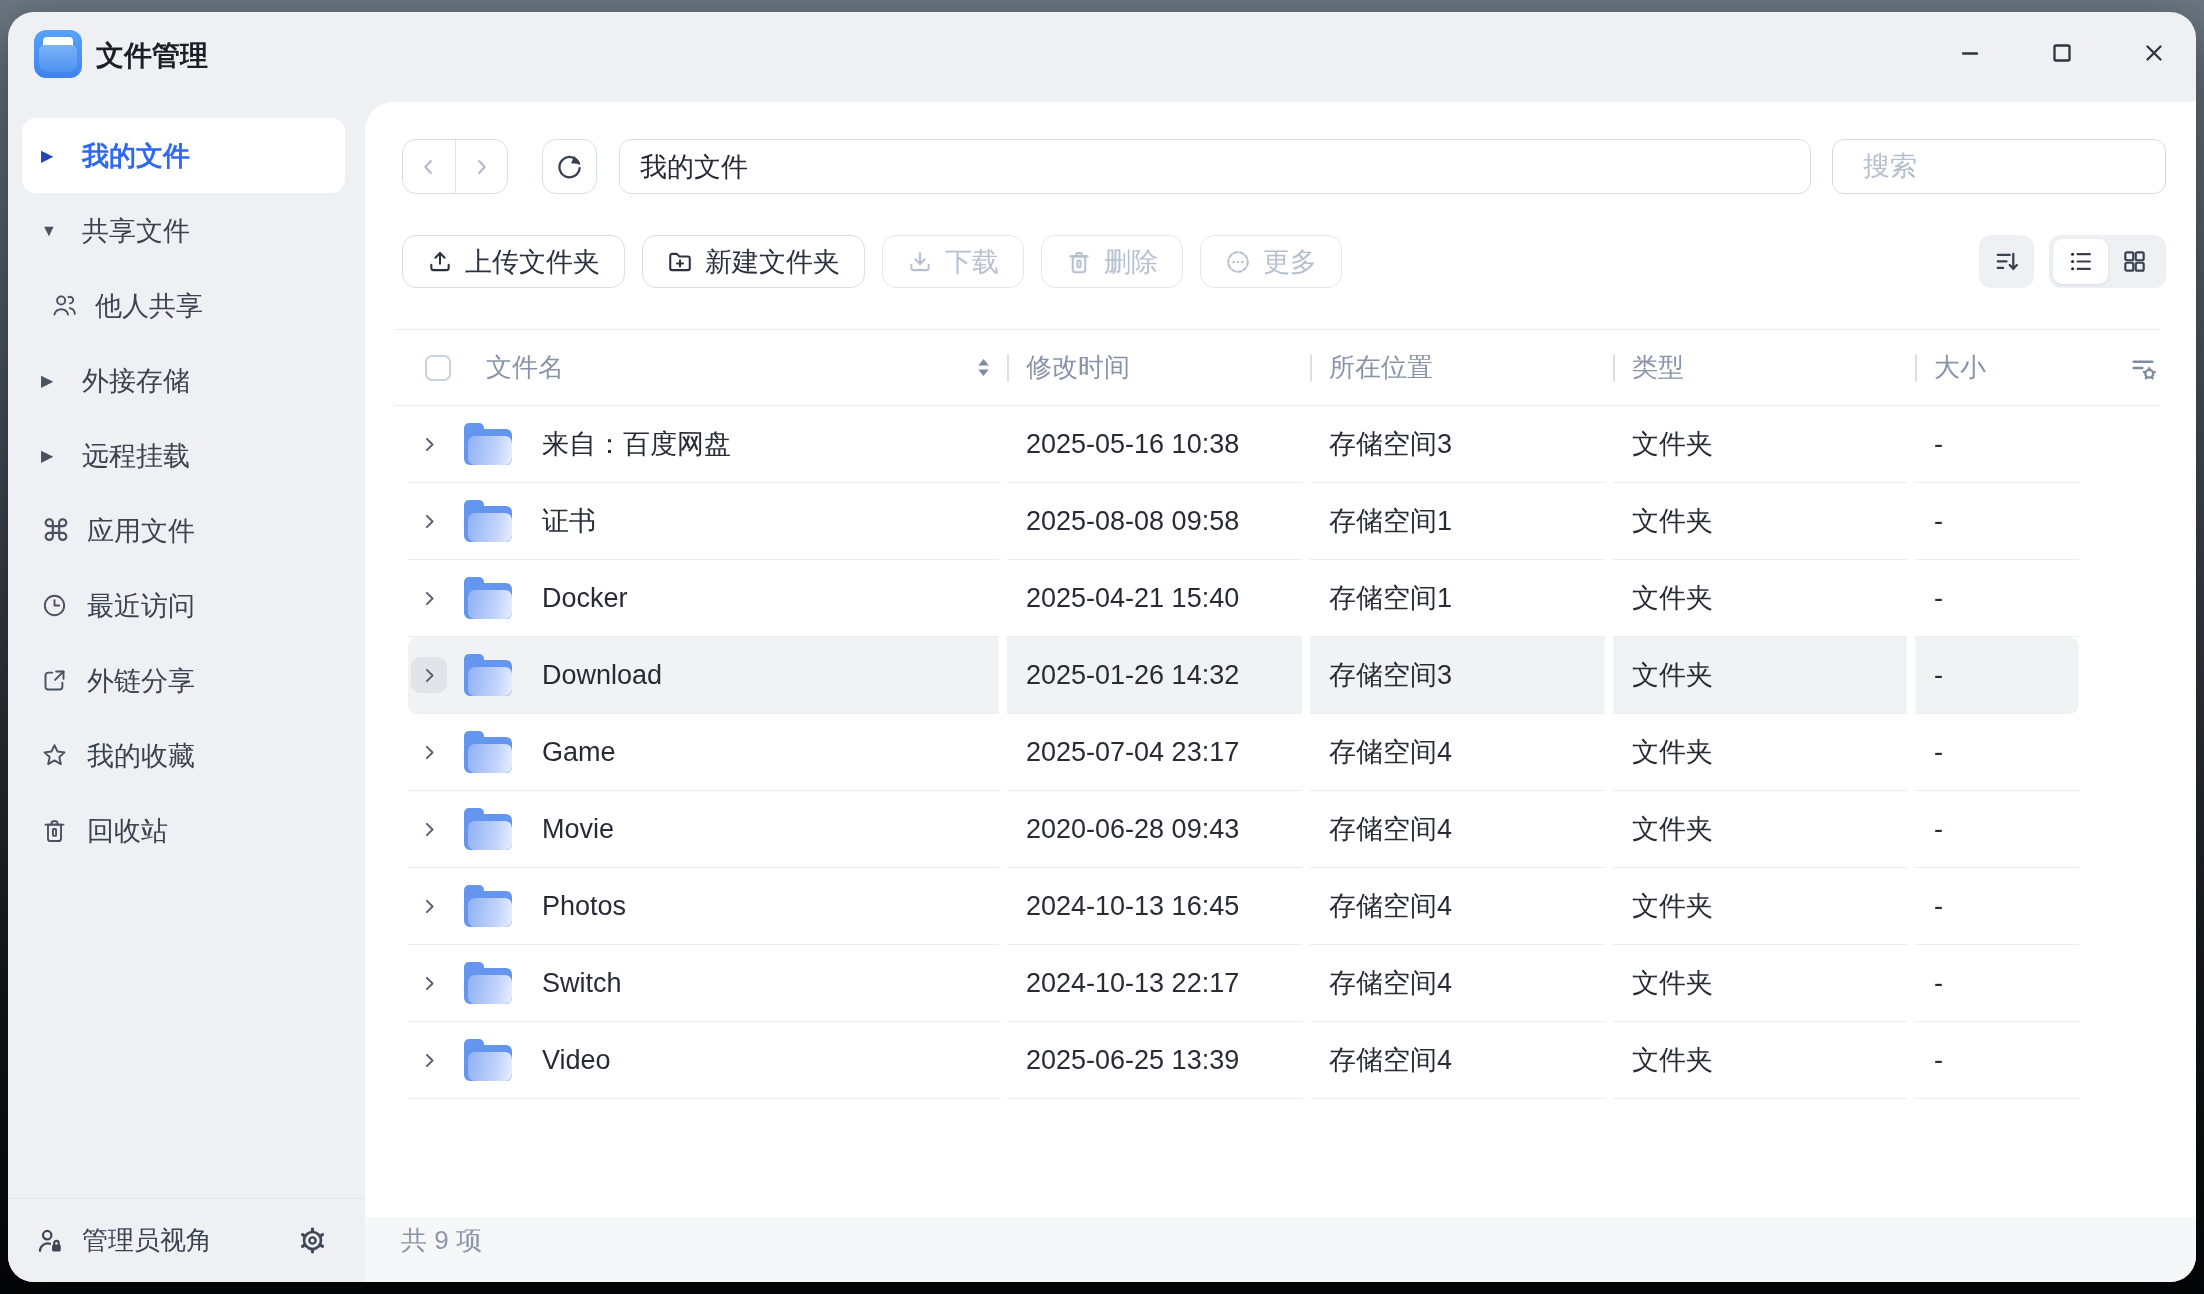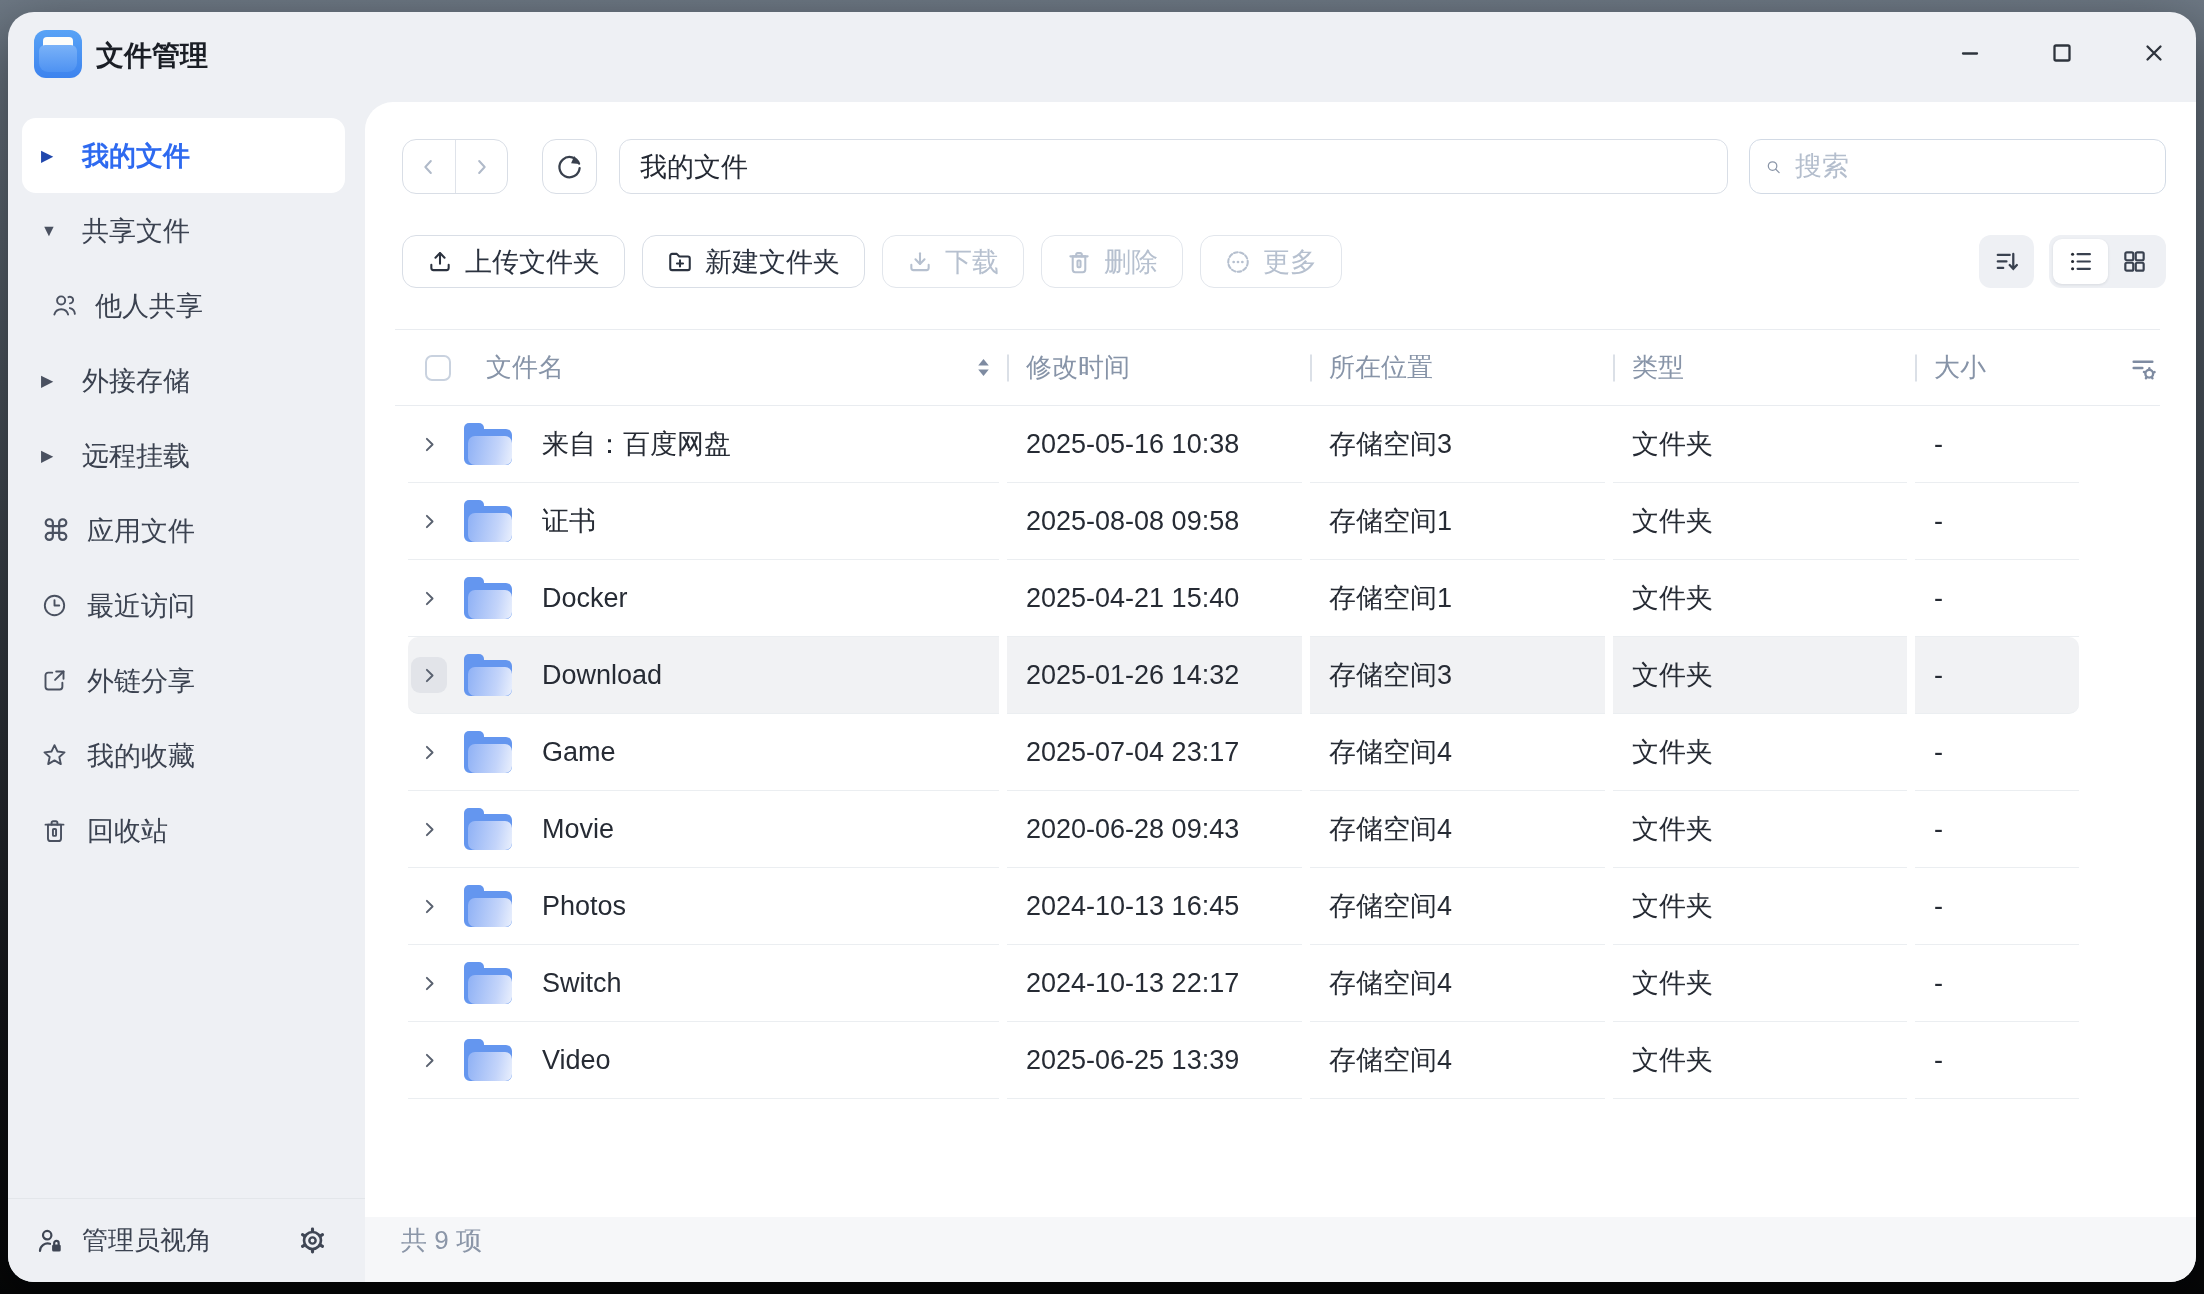--- a/index.html
+++ b/index.html
@@ -44,21 +44,21 @@
   
   .main { position:absolute; left:357px; top:90px; right:0; bottom:65px; background:#fff; border-top-left-radius:28px; }
   .toolbar { display:flex; align-items:center; height:55px; margin:37px 30px 0 37px; }
   .navpill { width:106px; height:55px; border:1.5px solid #d9dee6; border-radius:14px; display:flex; background:#fff; }
   .navpill .half { flex:1; display:flex; align-items:center; justify-content:center; cursor:default; }
   .navpill .half:first-child { border-right:1.5px solid #dfe3ea; }
   .navpill svg { width:22px; height:22px; stroke:#b0bac9; stroke-width:2.2; fill:none; stroke-linecap:round; stroke-linejoin:round; }
   .iconbtn { width:55px; height:55px; border:1.5px solid #d9dee6; border-radius:14px; background:#fff; display:flex; align-items:center; justify-content:center; margin-left:34px; cursor:pointer; }
   .iconbtn svg { width:27px; height:27px; stroke:#39404d; stroke-width:2; fill:none; stroke-linecap:round; stroke-linejoin:round; }
   .path-input { flex:1; height:55px; border:1.5px solid #d9dee6; border-radius:12px; margin-left:22px; padding:0 20px; font-size:27px; color:#242933; background:#fff; outline:none; font-family:inherit; }
-  .search-box { width:417px; height:55px; border:1.5px solid #d2dae5; border-radius:12px; margin-left:21px; display:flex; align-items:center; padding:0 16px; background:#fff; }
+  .search-box { width:334px; height:55px; border:1.5px solid #d2dae5; border-radius:12px; margin-left:21px; display:flex; align-items:center; padding:0 16px; background:#fff; }
   .search-box svg { width:26px; height:26px; stroke:#8b96a8; stroke-width:2; fill:none; stroke-linecap:round; }
   .search-box input { border:none; outline:none; flex:1; margin-left:14px; font-size:27px; color:#242933; font-family:inherit; background:transparent; }
   .search-box input::placeholder { color:#b4becd; }
   .actionbar { display:flex; align-items:center; height:53px; margin:41px 30px 0 37px; }
   .abtn { height:53px; border:1.5px solid #d9dee6; border-radius:14px; background:#fff; display:flex; align-items:center; padding:0 24px; margin-right:17px; font-size:27px; font-weight:500; color:#2b323f; cursor:pointer; white-space:nowrap; }
   .abtn svg { width:26px; height:26px; stroke:#2b323f; stroke-width:1.9; fill:none; stroke-linecap:round; stroke-linejoin:round; margin-right:12px; }
   .abtn.disabled { color:#b6c0cf; border-color:#e2e6ec; cursor:default; }
   .abtn.disabled svg { stroke:#b6c0cf; }
   .spacer { flex:1; }
   .toolbtn { width:55px; height:53px; background:#eef0f4; border-radius:12px; display:flex; align-items:center; justify-content:center; cursor:pointer; }

